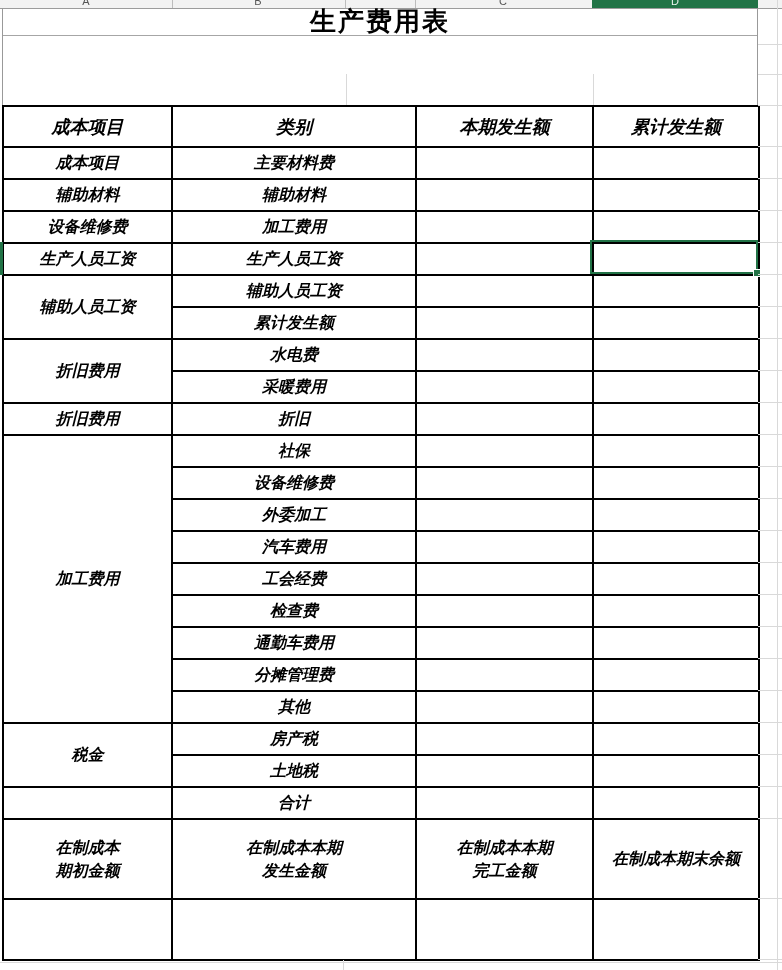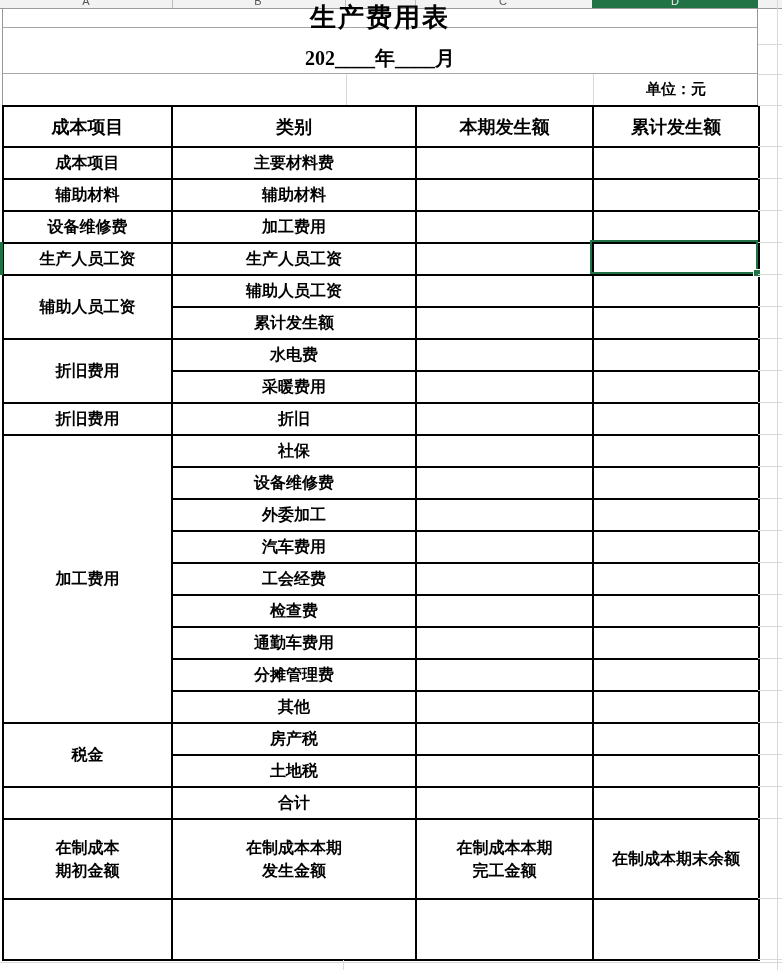--- a/index.html
+++ b/index.html
@@ -19,29 +19,29 @@
     font-size:11px;color:#555;transform:translateX(-50%);
   }
   .strip-green{position:absolute;top:0;height:8px;background:#217346;}
   .strip-green .strip-letter{color:#eaf3ee;}
   
   .title-area{
     position:absolute;left:2px;top:8px;width:756px;height:97px;
     border-left:1px solid #999;border-right:1px solid #999;box-sizing:border-box;
   }
   .t-row{position:absolute;left:0;width:100%;display:flex;align-items:center;justify-content:center;box-sizing:border-box;}
-  .row-title{top:0;height:20px;border-bottom:1px solid #a6a6a6;font-size:26px;font-weight:bold;letter-spacing:2px;}
+  .row-title{top:0;height:28px;border-bottom:1px solid #a6a6a6;font-size:26px;font-weight:bold;letter-spacing:2px;}
   .row-period{top:36px;height:30px;border-bottom:1px solid #a6a6a6;font-size:20px;font-weight:bold;}
   .row-dept{top:66px;height:31px;}
   .dept-label{position:absolute;left:0;width:169px;text-align:center;font-size:16px;font-weight:bold;}
   .unit-label{position:absolute;left:590px;width:166px;text-align:center;font-size:15px;font-weight:bold;}
   .dept-grid{position:absolute;top:0;width:1px;height:31px;background:#d9d9d9;}
   
   .main-table-wrap{position:absolute;left:2px;top:105px;width:758px;}
-  table.sheet{border-collapse:collapse;table-layout:fixed;width:756px;}
+  table.sheet{border-collapse:collapse;table-layout:fixed;width:756px;font-style:italic;}
   table.sheet td,table.sheet th{
     border:2px solid #000;padding:0;text-align:center;vertical-align:middle;
     font-weight:bold;background:#fff;overflow:hidden;
   }
   tr.head-row{height:41px;}
   tr.head-row th{font-size:18px;}
   tr.data-row{height:32px;}
   td.cell{font-size:16px;}
   tr.footer-head{height:80px;}
   tr.footer-head td{font-size:16px;white-space:pre-line;line-height:1.45;}
@@ -76,27 +76,23 @@
     <span class="strip-letter" style="left:503px">C</span>
     <div class="strip-green" style="left:592px;width:166px">
       <span class="strip-letter" style="left:83px">D</span>
     </div>
   </div>
 
   <div class="title-area">
     <div class="t-row row-title">
       <span>生产费用表</span>
     </div>
-    <div class="t-row row-period">
-      <span>202____年____月</span>
-    </div>
     <div class="t-row row-dept">
       <div class="dept-grid" style="left:343px"></div>
       <div class="dept-grid" style="left:590px"></div>
-      <span class="unit-label">单位：元</span>
     </div>
   </div>
 
   <div class="main-table-wrap">
     <table class="sheet">
       <colgroup>
           <col style="width:169px">
           <col style="width:244px">
           <col style="width:177px">
           <col style="width:166px">

